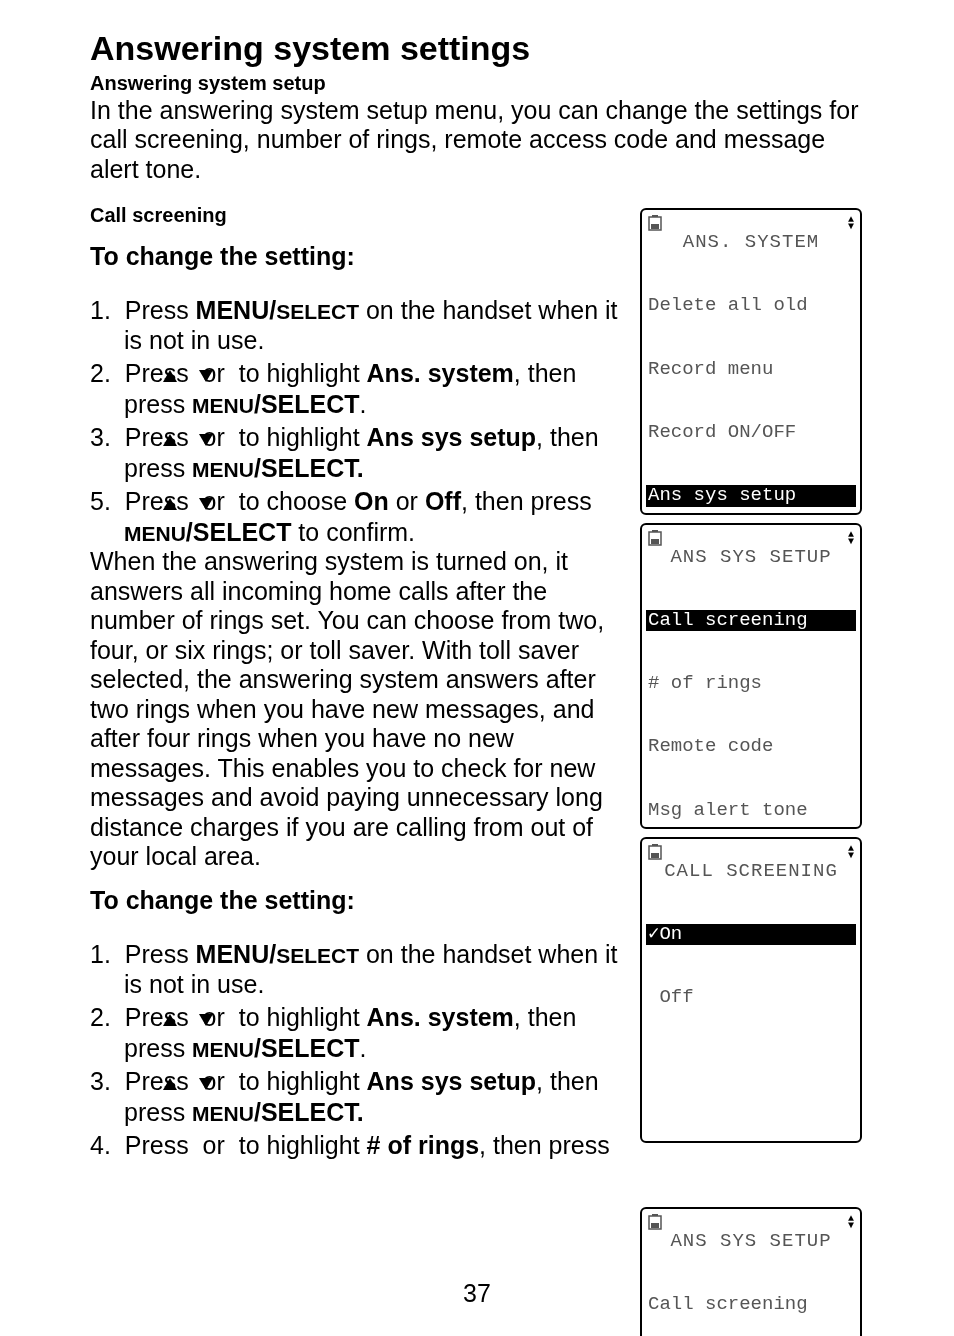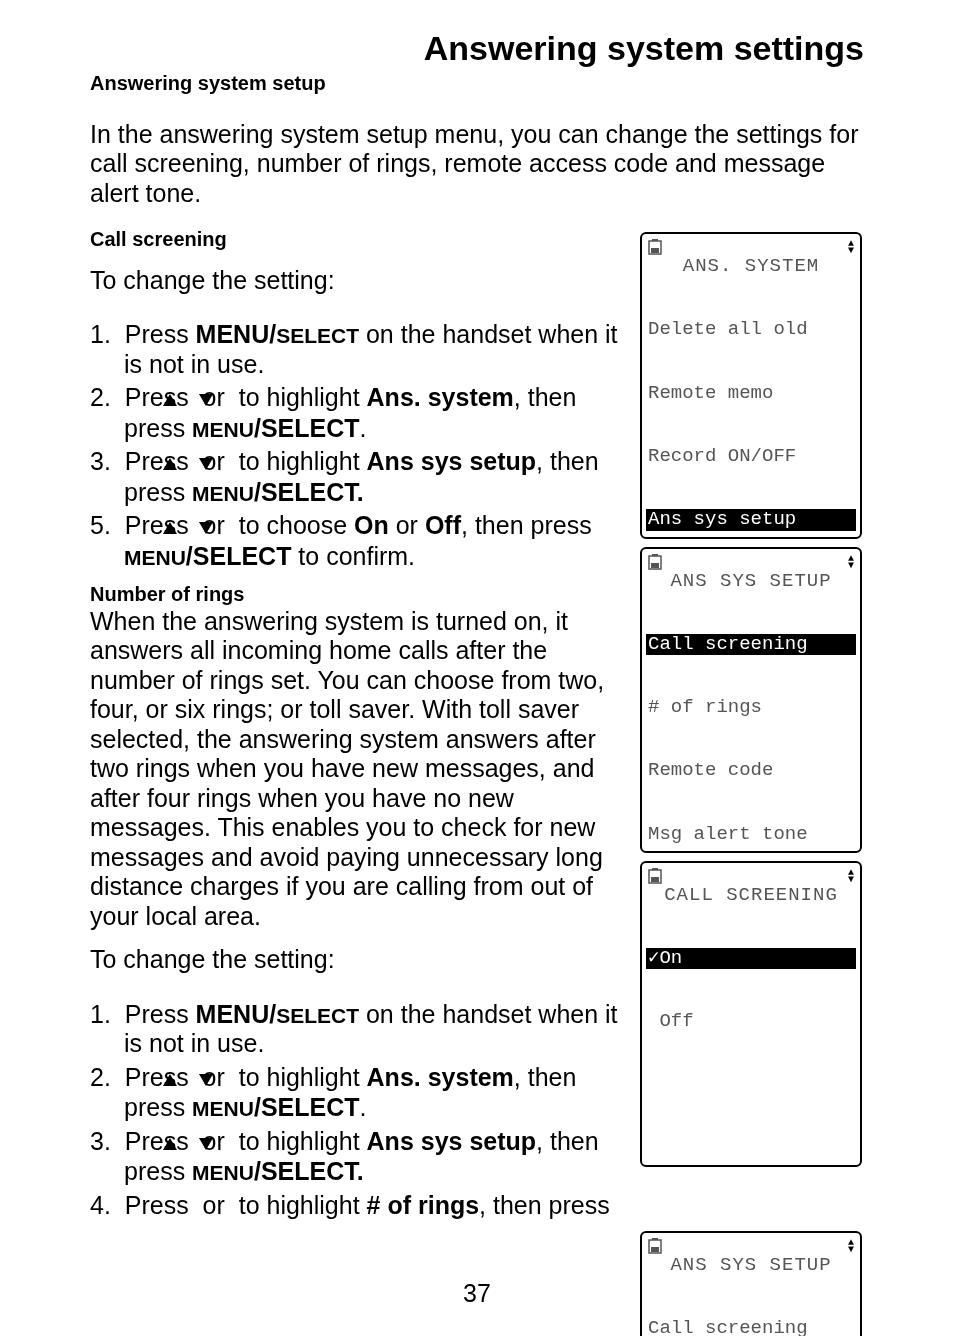--- a/index.html
+++ b/index.html
@@ -7,24 +7,24 @@
     width: 954px;
     height: 1336px;
     background: #fff;
     font-family: Arial, Helvetica, sans-serif;
     color: #000;
     position: relative;
     padding: 28px 90px 0 90px;
     font-size: 25px;
     line-height: 1.18;
   }
-  h1 { font-size: 34px; font-weight: bold; margin-bottom: 4px; text-align: right; }
+  h1 { font-size: 34px; font-weight: bold; margin-bottom: 4px; }
   h2 { font-size: 20px; font-weight: bold; margin-top: 2px; }
-  .intro { margin-bottom: 18px; margin-top: 24px; }
-  .section-sub { font-weight: normal; font-size: 25px; margin-top: 14px; margin-bottom: 2px; }
+  .intro { margin-bottom: 18px; }
+  .section-sub { font-weight: bold; font-size: 25px; margin-top: 14px; margin-bottom: 2px; }
   ol { list-style: none; padding-left: 0; margin-top: 25px; }
   ol li { padding-left: 34px; text-indent: -34px; margin-top: 4px; }
   .tri { display: inline-block; vertical-align: -1px; }
   .col { display: flex; }
   .left { flex: 1; padding-right: 12px; }
   .right { width: 224px; flex-shrink: 0; padding-top: 6px; }
 
   .lcd {
     border: 2px solid #000;
     border-radius: 6px;
@@ -79,21 +79,20 @@
             </svg></span><span> to highlight </span><b>Ans sys setup</b><span>, then press </span><b><span style="font-size:21px">MENU</span><span>/SELECT.</span></b></li>
 
 
   <li>5.&nbsp;&nbsp;<span>Press </span><span class="tri"><svg width="16" height="14">
               <polygon points="8,1 15,13 1,13" fill="#000"></polygon>
             </svg></span><span> or </span><span class="tri"><svg width="16" height="14">
               <polygon points="1,1 15,1 8,13" fill="#000"></polygon>
             </svg></span><span> to choose </span><b>On</b><span> or </span><b>Off</b><span>, then press </span><b><span style="font-size:21px">MENU</span><span>/SELECT</span></b><span> to confirm.</span></li>
 </ol>
 
-<h2 style="margin-top:12px">Number of rings</h2>
 <p>When the answering system is turned on, it answers all incoming home calls after the number of rings set. You can choose from two, four, or six rings; or toll saver. With toll saver selected, the answering system answers after two rings when you have new messages, and after four rings when you have no new messages. This enables you to check for new messages and avoid paying unnecessary long distance charges if you are calling from out of your local area.</p>
 
 <p class="section-sub">To change the setting:</p>
 
 <ol>
   <li>1.&nbsp;&nbsp;<span>Press </span><b><span>MENU/</span><span class="sc" style="font-size:21px">SELECT</span></b><span> on the handset when it is not in use.</span></li>
 
   <li>2.&nbsp;&nbsp;<span>Press </span><span class="tri"><svg width="16" height="14">
               <polygon points="8,1 15,13 1,13" fill="#000"></polygon>
             </svg></span><span> or </span><span class="tri"><svg width="16" height="14">
@@ -123,21 +122,21 @@
               <rect x="3" y="9" width="8" height="5" fill="#555"></rect>
             </svg>
           </span>
     <span class="arrows-ud">
             <div>▲</div>
             <div>▼</div>
           </span>
   </div>
   <div class="title">ANS. SYSTEM</div>
   <div class="row">Delete all old</div>
-  <div class="row">Remote memo</div>
+  <div class="row">Record menu</div>
   <div class="row">Record ON/OFF</div>
   <div class="row sel">Ans sys setup</div>
 </div>
 
 <div class="lcd">
   <div class="topbar">
     <span class="batt">
             <svg width="14" height="16">
               <rect x="4" y="0" width="6" height="2" fill="#555"></rect>
               <rect x="1" y="2" width="12" height="13" fill="none" stroke="#555" stroke-width="1.5"></rect>

